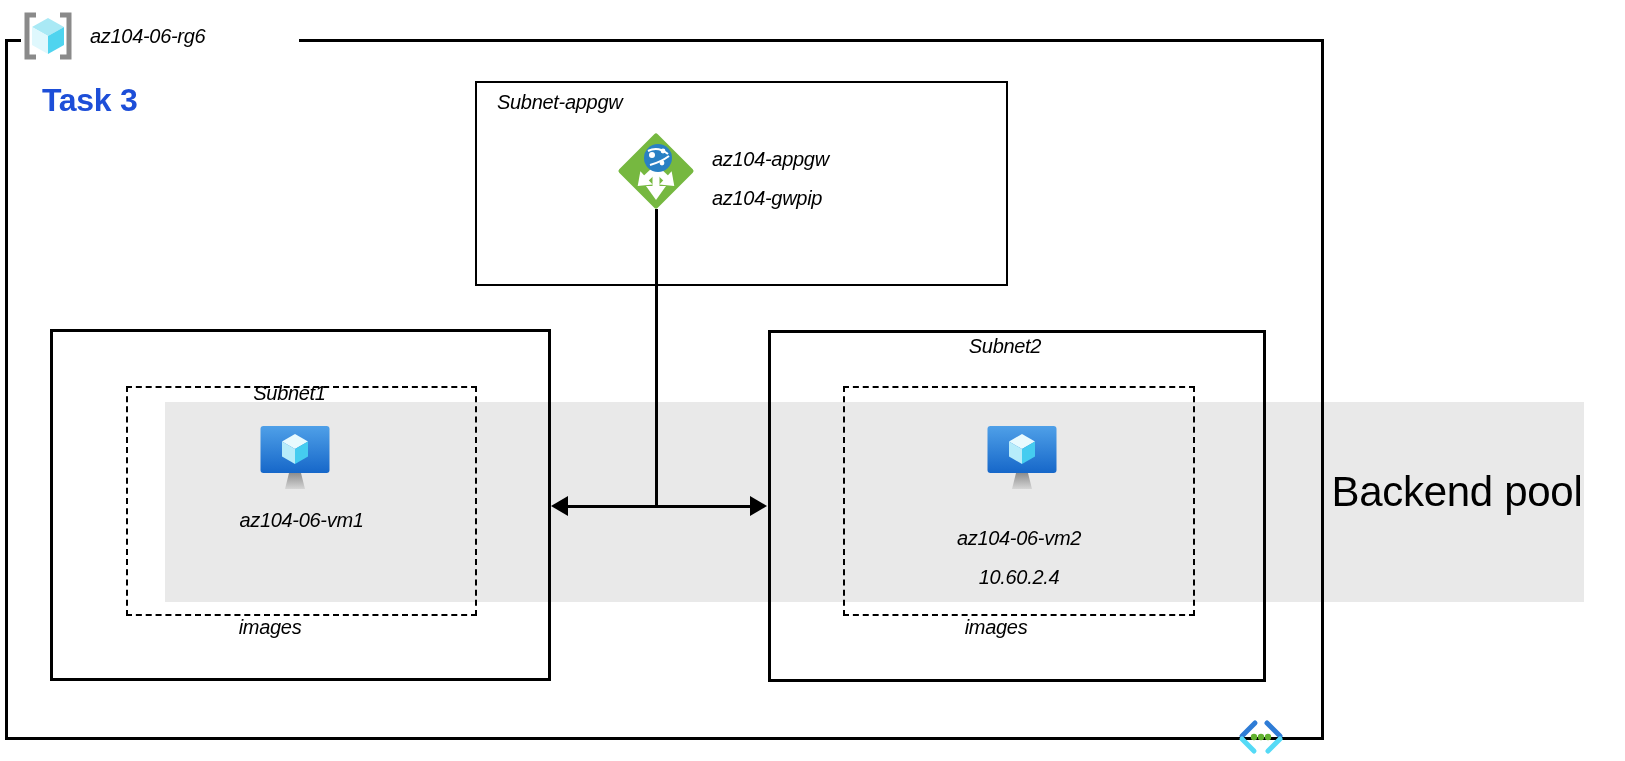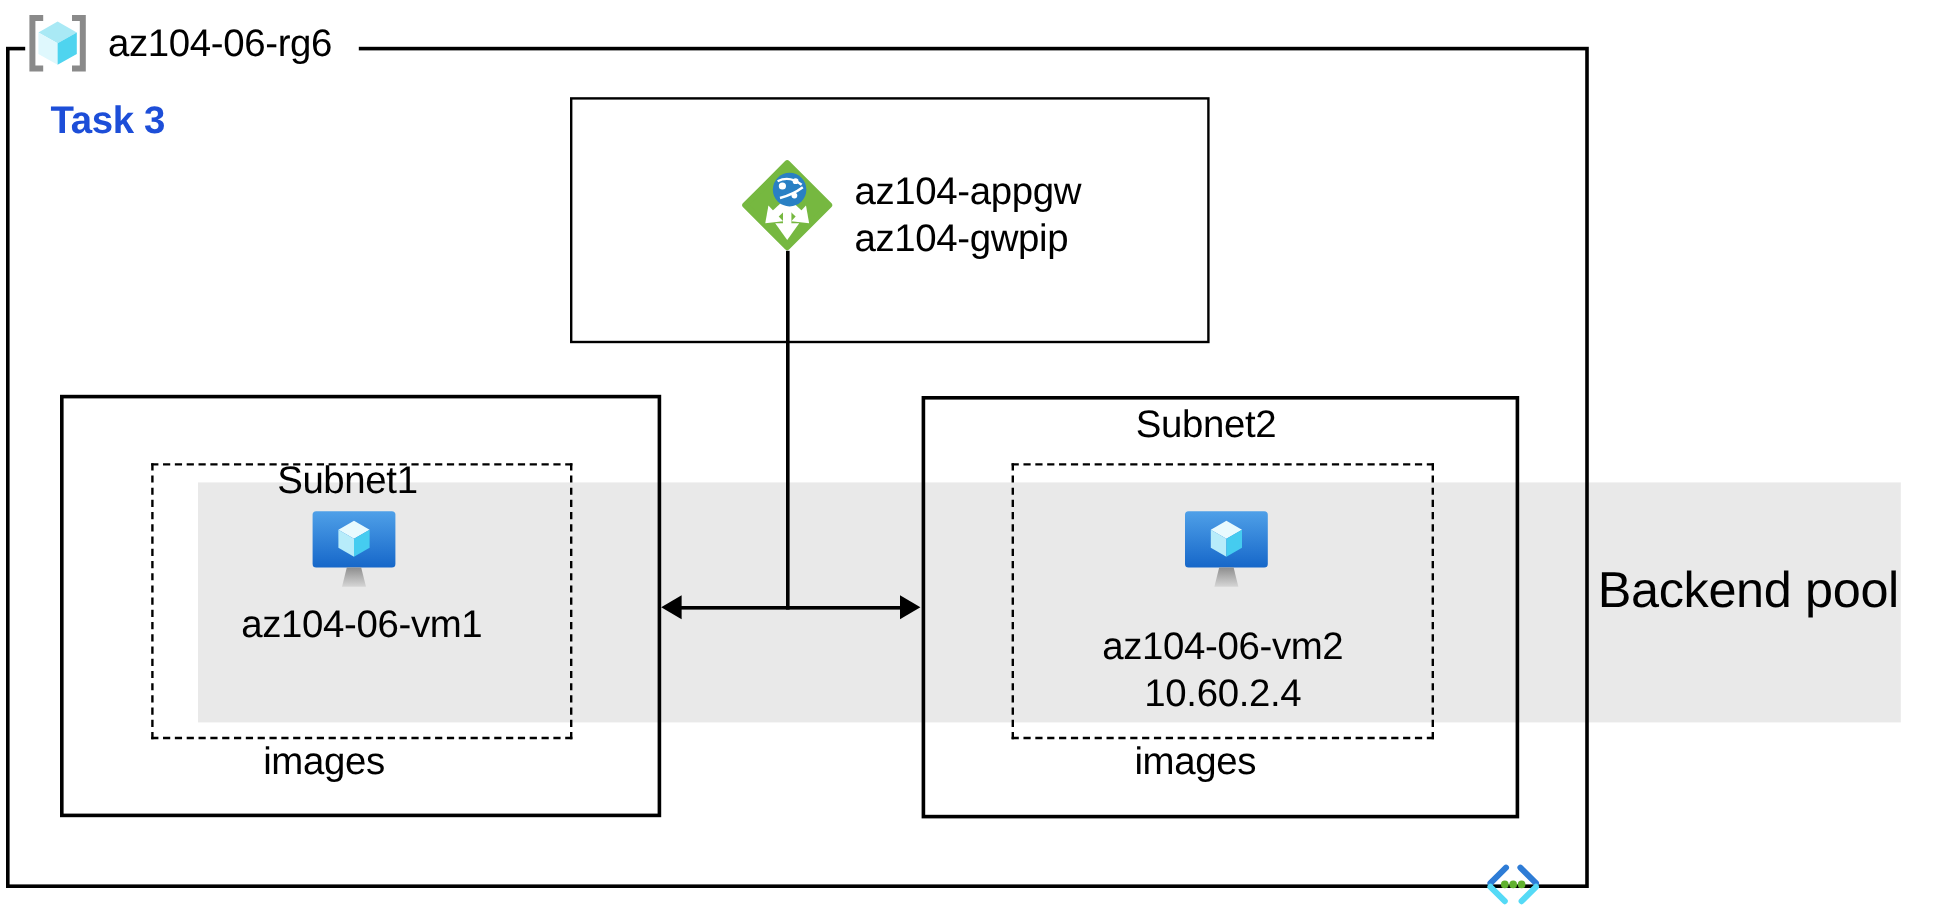--- a/index.html
+++ b/index.html
@@ -2,21 +2,21 @@
 <html><head>
 <meta charset="utf-8">
 <style>
   html,body{margin:0;padding:0;background:#fff;}
   .stage{
     position:relative;width:1625px;height:761px;background:#fff;overflow:hidden;
     font-family:"Liberation Sans","DejaVu Sans",sans-serif;
     color:#000;letter-spacing:-0.3px;
   }
   .abs{position:absolute;}
-  .txt{font-size:32px;white-space:nowrap;}
+  .txt{font-size:20px;white-space:nowrap;font-style:italic;}
   
   .band{left:165px;top:402px;width:1419px;height:200px;background:#E9E9E9;}
   
   .outer{left:5px;top:39px;width:1319px;height:701px;border:3px solid #000;box-sizing:border-box;background:transparent;}
   .border-mask{left:21px;top:36px;width:278px;height:10px;background:#fff;}
   .rg-icon{left:20px;top:10px;width:56px;height:52px;}
   .rg-name{left:90px;top:14px;height:44px;line-height:44px;}
   .task{left:42px;top:82px;font-weight:bold;font-size:32px;}
   
   .appgw-box{left:475px;top:81px;width:533px;height:205px;border:2px solid #000;box-sizing:border-box;background:transparent;}
@@ -64,20 +64,21 @@
     <path d="M40,5 H49 V47 H40" fill="none" stroke="#8A8A8A" stroke-width="5"></path>
     <polygon points="28,8 44,17 28,26 12,17" fill="#A9E9F5"></polygon>
     <polygon points="12,17 28,26 28,44 12,35" fill="#DFF8FD"></polygon>
     <polygon points="44,17 28,26 28,44 44,35" fill="#4FD4EF"></polygon>
   </svg>
   <div class="abs txt rg-name">az104-06-rg6</div>
 
   <div class="abs task" style="color:#1d4ed8">Task 3</div>
 
   <div class="abs appgw-box"></div>
+  <div class="abs txt appgw-title">Subnet-appgw</div>
 
   <svg class="abs appgw-icon" viewBox="0 0 78 78">
     <polygon points="39,4 74,39 39,74 4,39" fill="#76B840" stroke="#76B840" stroke-width="5" stroke-linejoin="round"></polygon>
     <g>
       <g>
         <line x1="39" y1="36" x2="39" y2="56" stroke="#fff" stroke-width="7"></line>
         <polygon points="29,54 49,54 39,68" fill="#fff"></polygon>
       </g>
       <g transform="rotate(47 39 37)">
         <line x1="39" y1="40" x2="39" y2="52" stroke="#fff" stroke-width="7"></line>

